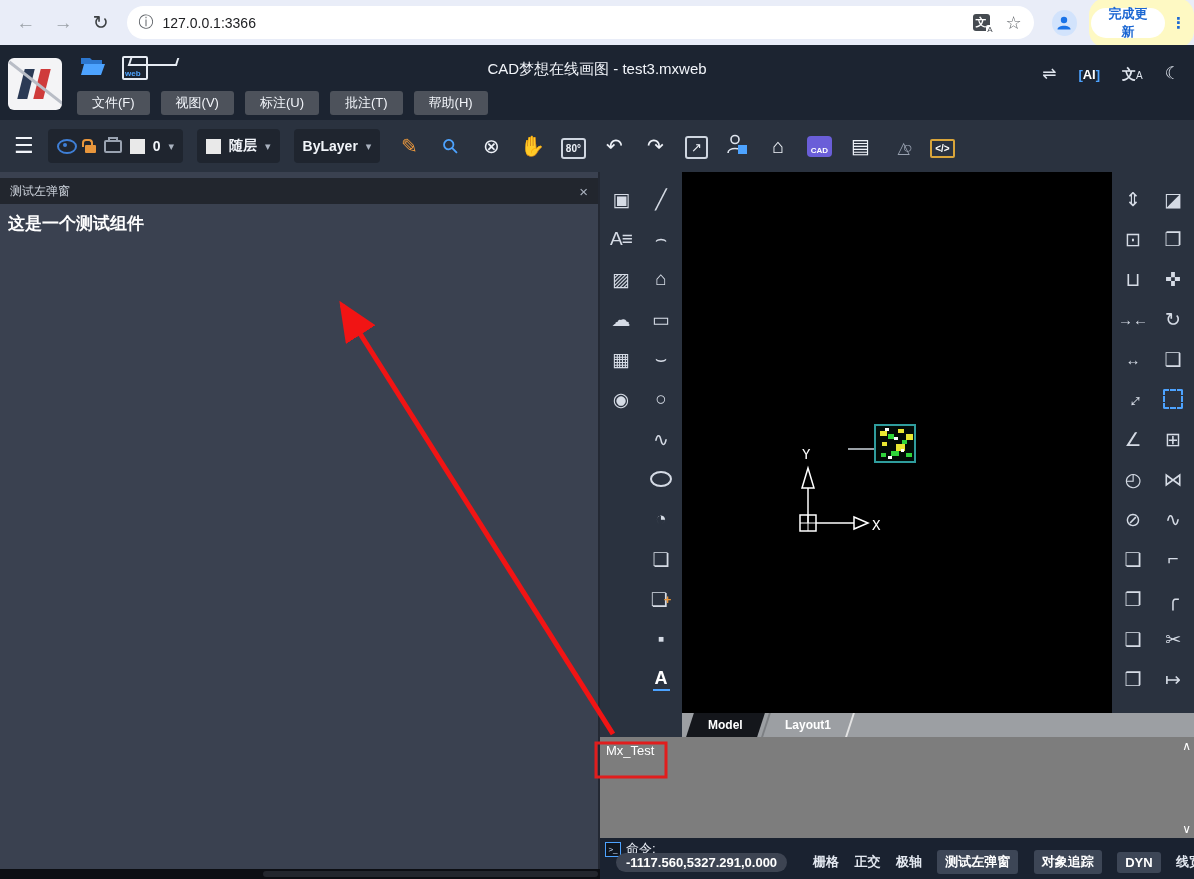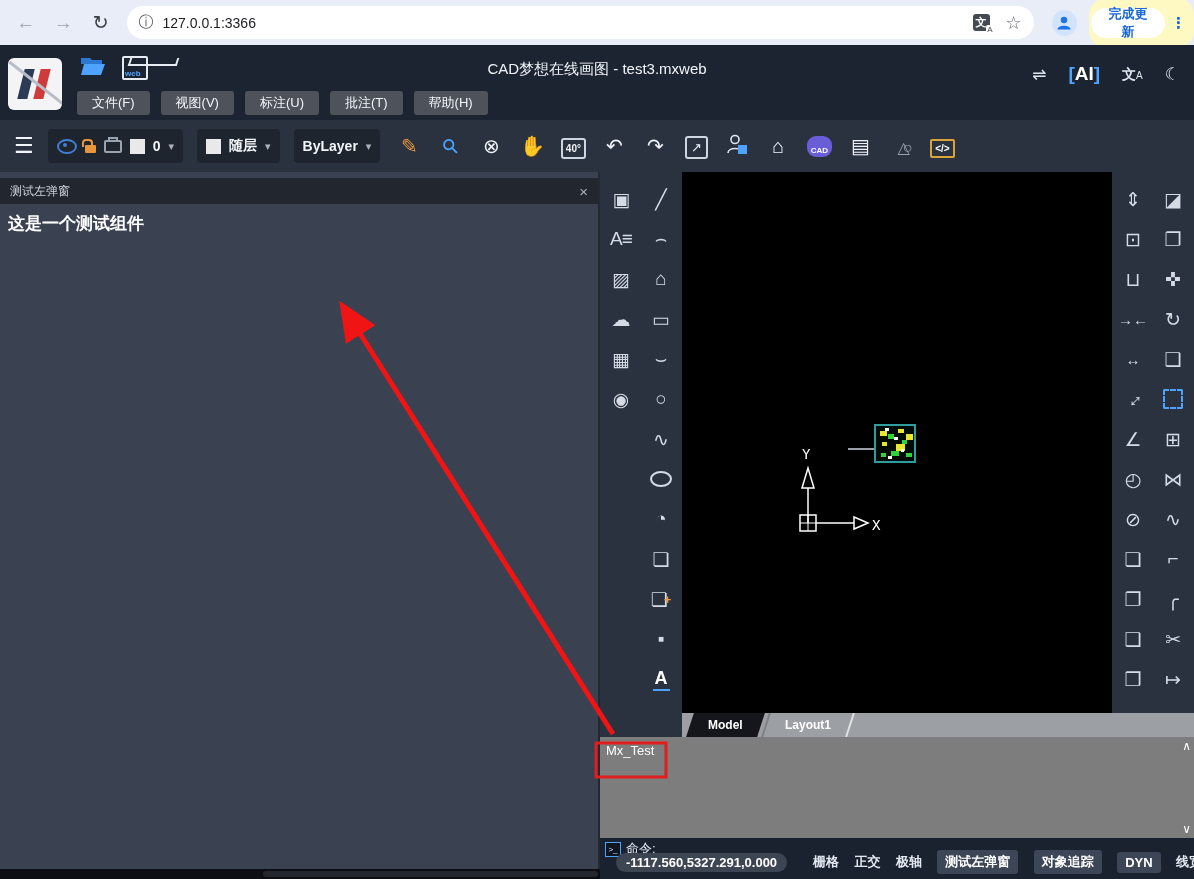--- a/index.html
+++ b/index.html
@@ -37,21 +37,21 @@
   .hdr-quick{position:absolute;left:80px;top:10px;display:flex;gap:16px;align-items:center;}
   .floppy{width:22px;height:20px;border:2px solid #e6ebf3;border-radius:2px;position:relative;display:inline-block;}
   .floppy .tab{position:absolute;left:5px;top:0;width:9px;height:6px;border:2px solid #e6ebf3;border-top:none;}
   .floppy .weblbl{position:absolute;left:1px;bottom:0px;font-size:8px;font-weight:bold;color:#4da3ff;}
   .menu-row{position:absolute;left:77px;top:46px;display:flex;gap:11px;text-align:center;}
   .menu-btn{background:#4d525b;color:#f2f5fa;font-size:13px;padding:3px 15px;border-radius:3px;cursor:pointer;white-space:nowrap;}
   .hdr-title{position:absolute;left:0;top:15px;width:100%;text-align:center;color:#f2f5fa;font-size:15px;}
   .hdr-right{position:absolute;right:14px;top:18px;display:flex;gap:22px;align-items:center;}
   .hdr-right .icon{color:#dfe5ee;font-size:17px;cursor:pointer;}
   .ai-brk i{font-style:normal;color:#4da3ff;font-weight:bold;}
-  .ai-brk{font-size:19px;font-weight:bold;color:#fff;}
+  .ai-brk{font-size:13px;font-weight:bold;color:#fff;}
   .trans b{font-size:14px;color:#dfe5ee;}
   .trans i{font-style:normal;font-size:10px;color:#dfe5ee;}
   
   .main-toolbar{position:absolute;left:0;top:120px;width:1194px;height:52px;background:#2a323f;
                 display:flex;align-items:center;}
   .layers-ic{color:#f2f5fa;font-size:22px;margin-left:14px;cursor:pointer;}
   .dd{background:#1f252f;border-radius:4px;height:34px;display:flex;align-items:center;
       padding:0 9px;gap:8px;margin-left:14px;cursor:pointer;}
   .swatch{width:15px;height:15px;background:#e9e9e9;display:inline-block;}
   .dd .val{color:#f2f5fa;font-size:14px;font-weight:bold;}
@@ -64,21 +64,21 @@
   .printer{width:14px;height:9px;border:2px solid #9aa3b1;border-radius:2px;position:relative;display:inline-block;}
   .printer:before{content:"";position:absolute;left:2px;top:-5px;width:6px;height:3px;border:2px solid #9aa3b1;border-bottom:none;}
   .tool-icons{display:flex;align-items:center;gap:15px;margin-left:16px;}
   .tool-icons .icon{min-width:26px;text-align:center;font-size:20px;color:#eef2f8;cursor:pointer;}
   .icon.orange{color:#e8963c;}
   .icon.blue,.blue{color:#4da3ff;}
   .rot45{display:inline-block;transform:rotate(-45deg);}
   .boxed{display:inline-block;border:2px solid #cfd6e0;border-radius:3px;font-size:13px;padding:2px 4px;color:#eef2f8;}
   .r90{display:inline-block;border:2px solid #cfd6e0;border-radius:3px;font-size:10px;padding:3px 3px;color:#eef2f8;font-weight:bold;}
   .cadfile{display:inline-block;background:#6a5ed8;color:#fff;font-size:8px;font-weight:bold;
-           border-radius:9px;padding:10px 4px 2px 4px;}
+           border-radius:4px;padding:10px 4px 2px 4px;}
   .codebox{display:inline-block;border:2px solid #d9a53a;color:#fff;font-size:10px;font-weight:bold;padding:2px 3px;border-radius:2px;}
   .shapes{font-size:16px;color:#98a1b0;letter-spacing:-7px;}
   
   .left-panel{position:absolute;left:0;top:172px;width:600px;height:697px;background:#3a4150;border-right:2px solid #232833;box-sizing:border-box;}
   .lp-header{height:26px;background:#22262e;display:flex;align-items:center;padding:0 10px;margin-top:6px;}
   .lp-title{color:#cfd5de;font-size:12px;flex:1;}
   .lp-close{color:#aab2bf;font-size:15px;cursor:pointer;}
   .lp-body{padding:8px 8px;color:#ffffff;font-size:17px;font-weight:bold;}
   .bottom-strip{position:absolute;left:0;top:869px;width:600px;height:10px;background:#0c0e13;}
   .bottom-strip .hbar{position:absolute;left:263px;top:2px;width:335px;height:6px;background:#23262d;border-radius:3px;}
@@ -205,21 +205,21 @@
   </div>
   <div class="dd">
     <span class="val">ByLayer</span>
     <span class="caret">▾</span>
   </div>
   <div class="tool-icons" id="tool-icons">
       <span class="icon ic-sketch orange">✎</span>
       <span class="icon ic-zoom-window"><span class="rot45 blue">⚲</span></span>
       <span class="icon ic-zoom-extents">⊗</span>
       <span class="icon ic-pan">✋</span>
-      <span class="icon ic-rotate-90"><span class="r90">40°</span></span>
+      <span class="icon ic-rotate-90"><span class="r90">80°</span></span>
       <span class="icon ic-undo">↶</span>
       <span class="icon ic-redo">↷</span>
       <span class="icon ic-zoom-scale"><span class="boxed">↗</span></span>
       <span class="icon ic-user-details"><svg width="22" height="22" viewBox="0 0 22 22">
           <circle cx="9" cy="6.5" r="4" fill="none" stroke="#dfe5ee" stroke-width="1.6"></circle>
           <path d="M2 20 c0 -6 14 -6 14 0" fill="none" stroke="#dfe5ee" stroke-width="1.6"></path>
           <rect x="12" y="12" width="9" height="9" fill="#4da3ff"></rect>
         </svg></span>
       <span class="icon ic-home-view">⌂</span>
       <span class="icon ic-cad-file"><span class="cadfile">CAD</span></span>

